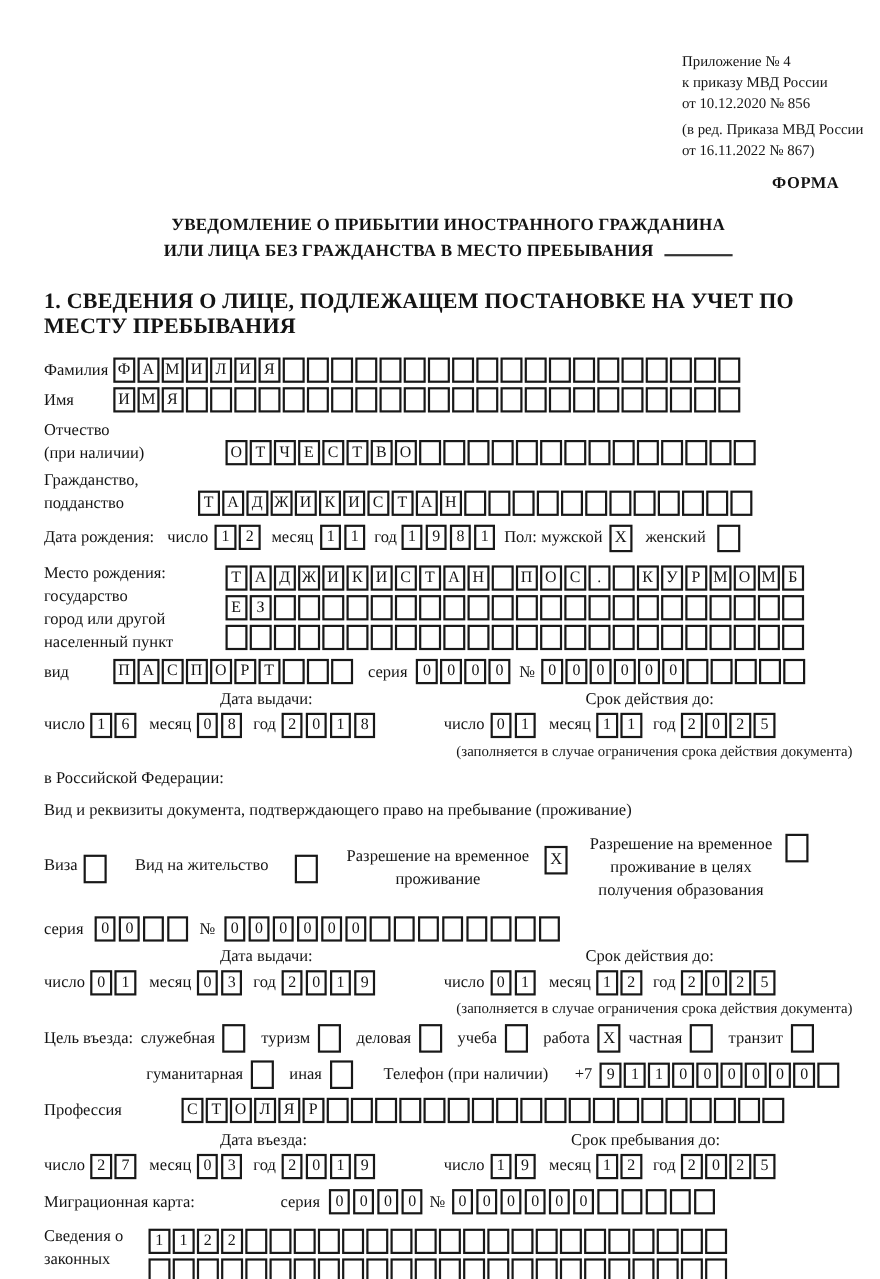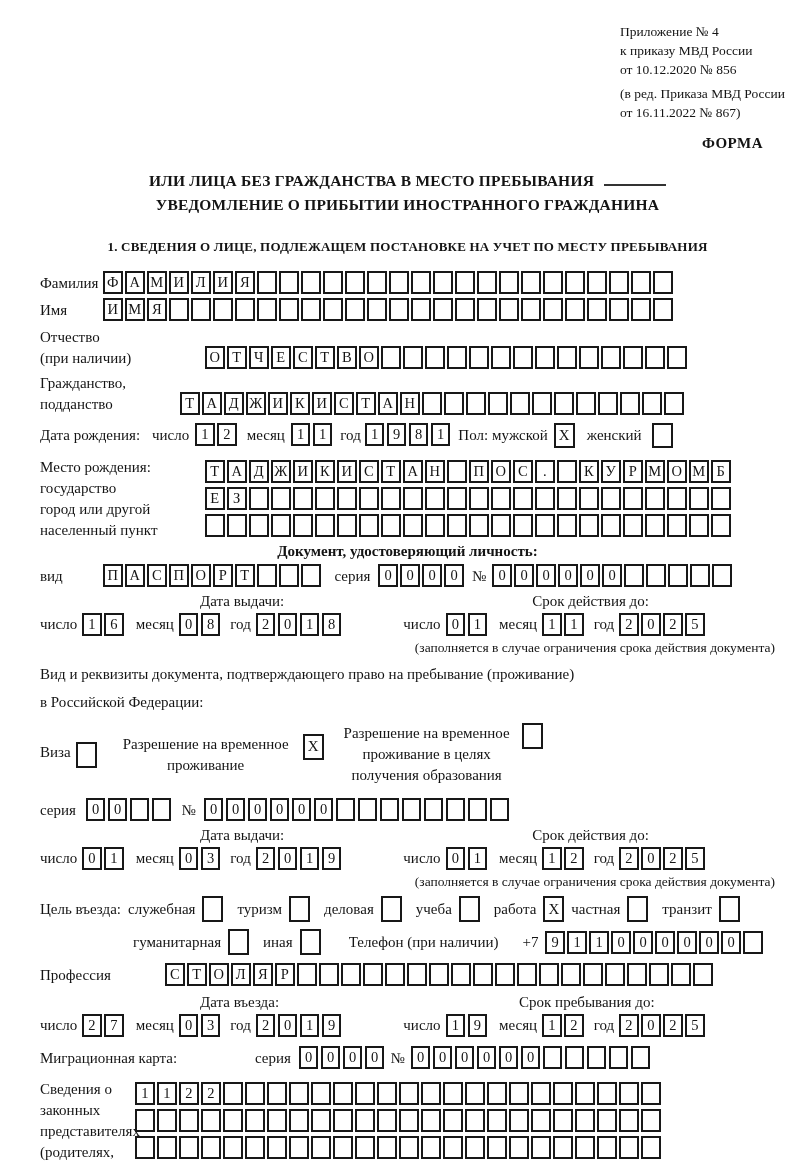--- a/index.html
+++ b/index.html
@@ -3,32 +3,32 @@
 <meta charset="utf-8">
 <style>
   * { margin:0; padding:0; box-sizing:border-box; }
   html,body { background:#ffffff; }
   body {
     width:800px; height:1163px;
     font-family:"Liberation Serif", serif;
     color:#141414;
     overflow:hidden;
   }
-  .page { width:800px; height:1163px; padding:22px 25px 0 40px;border-radius:24px; }
+  .page { width:800px; height:1163px; padding:46px 25px 0 40px;border-radius:24px; }
 
   
   .top-right { margin-left:580px; width:200px; font-size:13.5px; line-height:19px; }
   .top-right .amend { margin-top:5px; }
   .form-label { text-align:right; padding-right:12px; font-weight:bold; font-size:15px; margin-top:13px; letter-spacing:.5px; }
 
   
   .title { text-align:center; font-weight:bold; font-size:15.5px; line-height:24px; margin-top:17px; letter-spacing:.2px; }
   .t-underline { display:inline-block; width:62px; border-bottom:2.5px solid #333; margin-left:10px; vertical-align:baseline; }
 
-  .sec-heading { text-align:center; font-weight:bold; font-size:13px; margin-top:22px; letter-spacing:.2px; }
+  .sec-heading { font-weight:bold; font-size:20px; margin-top:22px; letter-spacing:.2px; }
 
   .form-body { margin-top:16px; font-size:15px; }
 
   
   .frow { display:flex; align-items:flex-end; margin-top:4px; }
   .lbl { font-size:15px; line-height:21px; padding-top:2px; }
   .lbl-col div { line-height:21px; }
 
   .w-surname { width:63px; }
   .w-patron  { width:165px; }
@@ -90,22 +90,22 @@
         <div>от 10.12.2020 № 856</div>
       </div>
     <div class="amend">
         <div>(в ред. Приказа МВД России</div>
         <div>от 16.11.2022 № 867)</div>
       </div>
   </div>
   <div class="form-label">ФОРМА</div>
 
   <div class="title">
+    <div>УВЕДОМЛЕНИЕ О ПРИБЫТИИ ИНОСТРАННОГО ГРАЖДАНИНА</div>
     <div><span>ИЛИ ЛИЦА БЕЗ ГРАЖДАНСТВА В МЕСТО ПРЕБЫВАНИЯ</span><span class="t-underline"></span></div>
-    <div>УВЕДОМЛЕНИЕ О ПРИБЫТИИ ИНОСТРАННОГО ГРАЖДАНИНА</div>
   </div>
 
   <div class="sec-heading">1. СВЕДЕНИЯ О ЛИЦЕ, ПОДЛЕЖАЩЕМ ПОСТАНОВКЕ НА УЧЕТ ПО МЕСТУ ПРЕБЫВАНИЯ</div>
 
   <div class="form-body">
 
     <div class="frow">
       <span class="lbl w-surname">Фамилия</span>
       <span class="cellrow">
           <span class="cell">Ф</span>
@@ -340,21 +340,20 @@
             <span class="cell"></span>
             <span class="cell"></span>
             <span class="cell"></span>
             <span class="cell"></span>
             <span class="cell"></span>
             <span class="cell"></span>
           </span>
       </span>
     </div>
 
-    <div class="center-bold" style="margin-top:2px">Документ, удостоверяющий личность:</div>
 
     <div class="frow" style="margin-top:4px; align-items:center;">
       <span class="lbl w-type">вид</span>
       <span class="cellrow">
           <span class="cell">П</span>
           <span class="cell">А</span>
           <span class="cell">С</span>
           <span class="cell">П</span>
           <span class="cell">О</span>
           <span class="cell">Р</span>
@@ -425,29 +424,35 @@
         <span class="cellrow">
             <span class="cell">2</span>
             <span class="cell">0</span>
             <span class="cell">2</span>
             <span class="cell">5</span>
           </span>
       </span>
     </div>
     <div class="note">(заполняется в случае ограничения срока действия документа)</div>
 
+    <div class="lbl" style="margin-top:5px">в Российской Федерации:</div>
     <div class="lbl" style="margin-top:6px">Вид и реквизиты документа, подтверждающего право на пребывание (проживание)</div>
-    <div class="lbl" style="margin-top:5px">в Российской Федерации:</div>
 
     <div class="opts">
       <span class="opt">
         <span class="olbl">
             <div>Виза</div>
           </span>
         <span class="cb" style="margin-left:5px"></span>
+      </span>
+      <span class="opt" style="margin-left:26px">
+        <span class="olbl">
+            <div>Вид на жительство</div>
+          </span>
+        <span class="cb" style="margin-left:24px"></span>
       </span>
       <span class="opt" style="margin-left:26px">
         <span class="olbl-c">
             <div>Разрешение на временное</div>
             <div>проживание</div>
           </span>
         <span class="cb" style="margin-left:14px">X</span>
       </span>
       <span class="opt" style="margin-left:20px">
         <span class="olbl-c">

